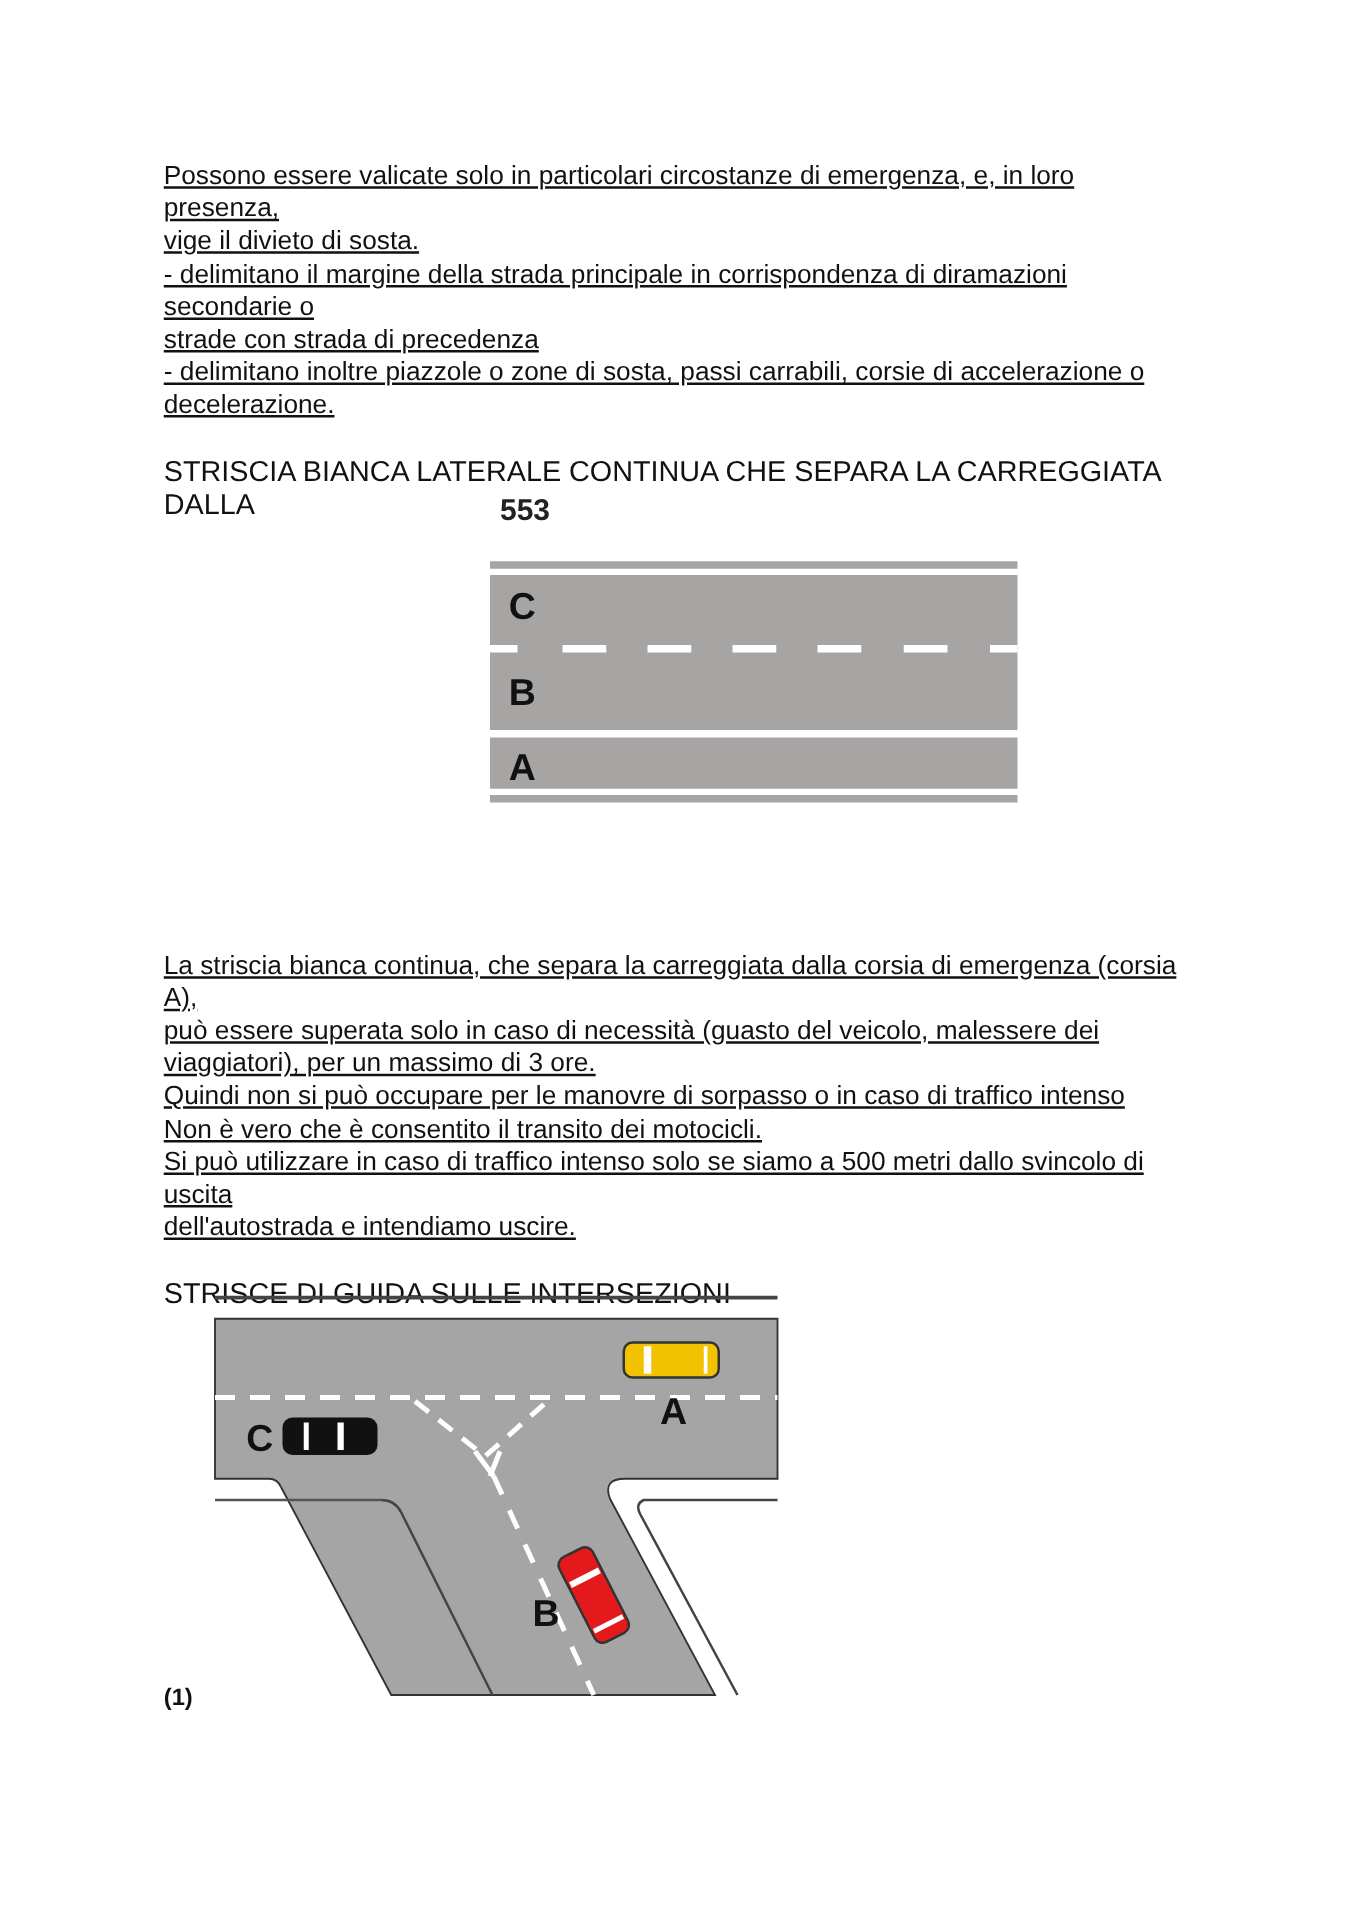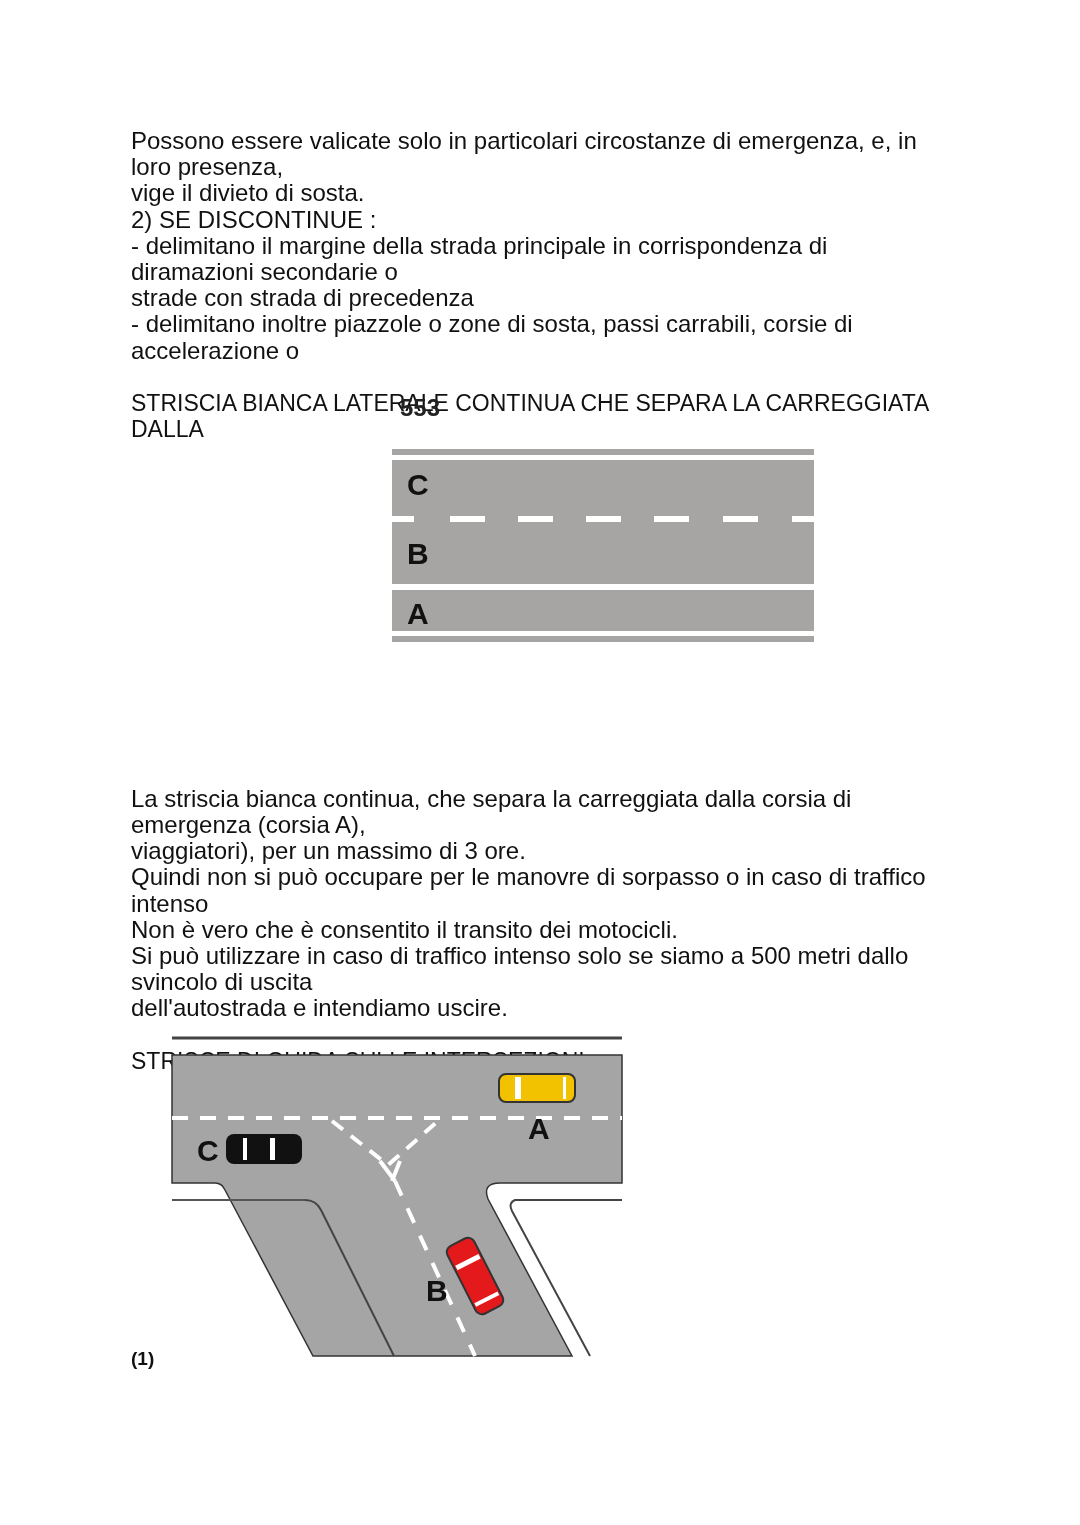--- a/index.html
+++ b/index.html
@@ -1,41 +1,42 @@
 <!DOCTYPE html>
 <html><head>
   <meta charset="utf-8">
   <style>
     html, body { margin: 0; padding: 0; background: #ffffff; }
     body { width: 1080px; height: 1525px; position: relative; overflow: hidden;
       font-family: "Liberation Sans", sans-serif; color: #111; }
     .page { position: absolute; left: 131px; top: 128px; width: 820px; }
-    .p { font-size: 24px; line-height: 26.2px; margin: 0; }
+    .p { font-size: 21px; line-height: 26.2px; margin: 0; text-decoration: underline; }
     .h { font-size: 23px; line-height: 26px; font-weight: normal; margin: 0; }
     .gap { height: 26px; }
     #fig1 { position: absolute; left: 390px; top: 390px; }
     #fig2 { position: absolute; left: 170px; top: 1033px; }
     #fig-label { position: absolute; left: 131px; top: 1348px; font-size: 19px; font-weight: bold; }
   </style>
 </head>
 <body>
 
 <div class="page">
   <p class="p">Possono essere valicate solo in particolari circostanze di emergenza, e, in loro presenza,</p>
   <p class="p">vige il divieto di sosta.</p>
-  <p class="p">2) SE DISCONTINUE :</p>
   <p class="p">- delimitano il margine della strada principale in corrispondenza di diramazioni secondarie o</p>
   <p class="p">strade con strada di precedenza</p>
   <p class="p">- delimitano inoltre piazzole o zone di sosta, passi carrabili, corsie di accelerazione o</p>
+  <p class="p">decelerazione.</p>
   <div class="gap"></div>
   <p class="h">STRISCIA BIANCA LATERALE CONTINUA CHE SEPARA LA CARREGGIATA DALLA</p>
 
   <div style="height:344px"></div>
 
   <p class="p">La striscia bianca continua, che separa la carreggiata dalla corsia di emergenza (corsia A),</p>
+  <p class="p">può essere superata solo in caso di necessità (guasto del veicolo, malessere dei</p>
   <p class="p">viaggiatori), per un massimo di 3 ore.</p>
   <p class="p">Quindi non si può occupare per le manovre di sorpasso o in caso di traffico intenso</p>
   <p class="p">Non è vero che è consentito il transito dei motocicli.</p>
   <p class="p">Si può utilizzare in caso di traffico intenso solo se siamo a 500 metri dallo svincolo di uscita</p>
   <p class="p">dell'autostrada e intendiamo uscire.</p>
   <div class="gap"></div>
   <p class="h">STRISCE DI GUIDA SULLE INTERSEZIONI</p>
 </div>
 
 <svg id="fig1" width="430" height="260" viewBox="0 0 430 260">

